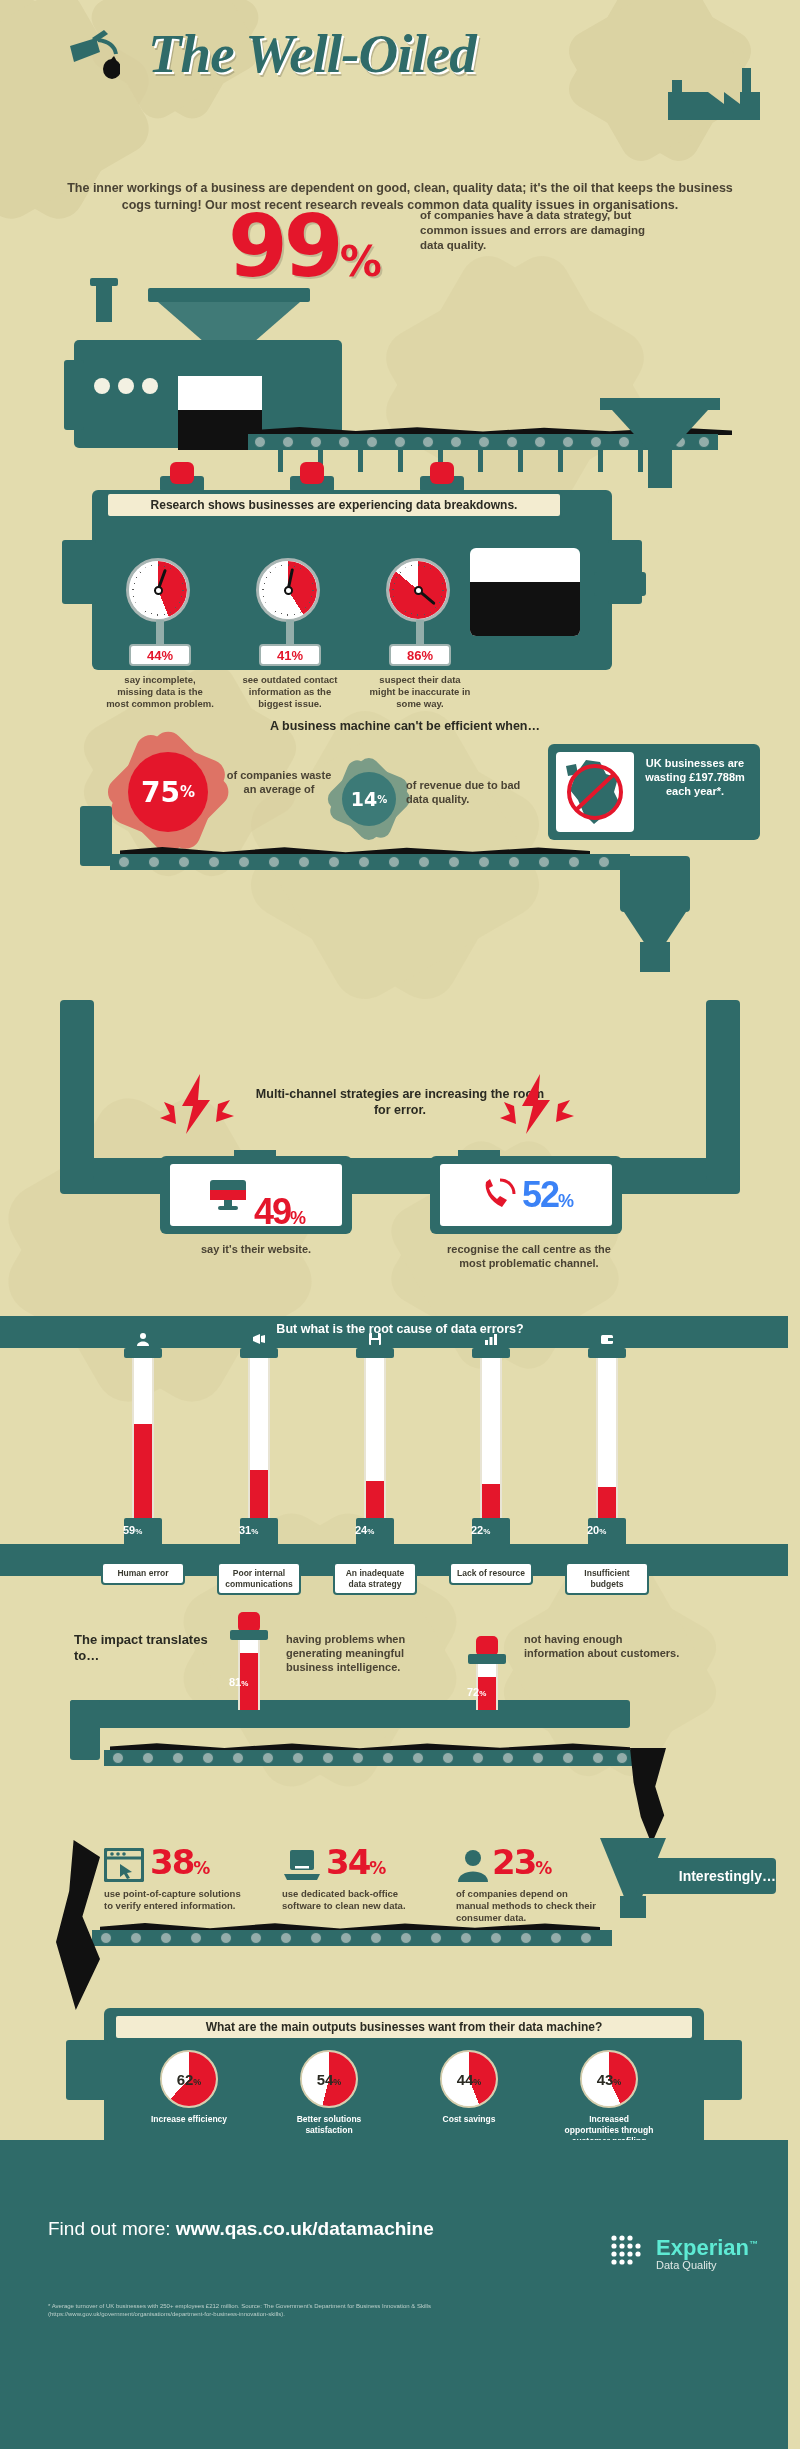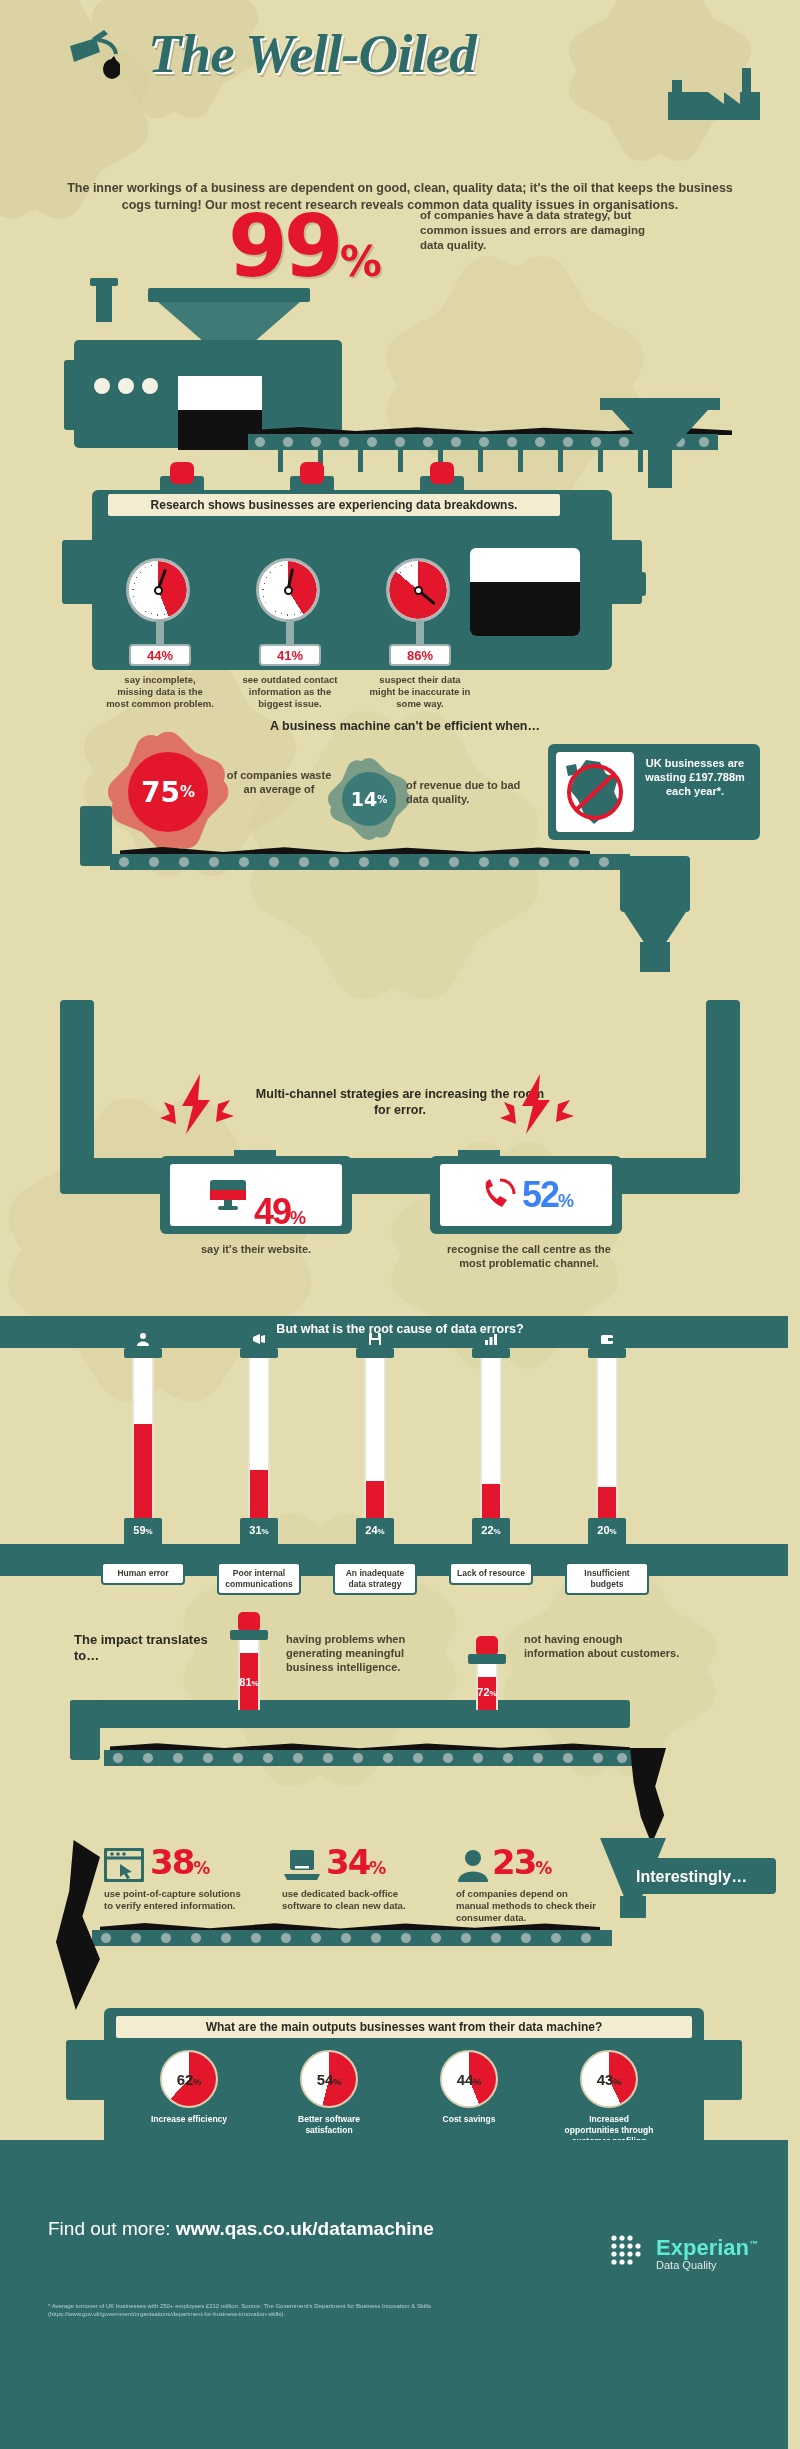--- a/index.html
+++ b/index.html
@@ -109,21 +109,21 @@
     content:""; position:absolute; inset:-9%; background:inherit; border-radius:16%; z-index:-1;
   }
   .cogbadge::before{ transform:rotate(22.5deg); }
   .cogbadge::after{ transform:rotate(45deg); }
 
   
   .thermo { position:absolute; width:22px; background:#fff; border-left:2px solid #e8e4d4;
             border-right:2px solid #e8e4d4; }
   .thermo .mercury { position:absolute; left:0; right:0; bottom:0; background:#e4162b; }
   .thermo-base { position:absolute; width:38px; height:10px; background:#2f6b69; border-radius:2px; }
-  .thermo-val { position:absolute; width:40px; text-align:center; color:#fff;
+  .thermo-val { position:absolute; width:40px; text-align:left; color:#fff;
                 font-weight:bold; font-size:11px; }
   .thermo-lbl {
     position:absolute; width:84px; background:#fff; border:2px solid #2f6b69; border-radius:4px;
     font-size:8.5px; line-height:10.5px; text-align:center; color:#3a3a30; font-weight:600;
     padding:4px 2px;
   }
 
   
   .pctnum { position:absolute; color:#e4162b; font-weight:bold;
             font-family:"DejaVu Sans", sans-serif; font-size:34px; letter-spacing:-2px; }
@@ -537,21 +537,21 @@
       <circle cx="17" cy="10" r="8" fill="#2f6b69"></circle>
       <path d="M2 34 C2 20 32 20 32 34 Z" fill="#2f6b69"></path>
     </svg>
     <div class="pctnum" style="left:492px; top:1842px;"><span>23</span><span class="s">%</span></div>
     <div class="pcttxt" style="left:456px; top:1888px; width:140px;">of companies depend on manual methods to check their consumer data.</div>
   </div>
 
   <div style="position:absolute; left:600px; top:1838px; width:66px; height:58px; background:#2f6b69; clip-path:polygon(0 0,100% 0,64% 100%,36% 100%);"></div>
   <div class="bar" style="left:620px; top:1896px; width:26px; height:22px;"></div>
   <div class="bar" style="left:636px; top:1858px; width:140px; height:36px; border-radius:4px;"></div>
-  <div style="position:absolute; left:636px; top:1868px; width:140px; text-align:left; color:#fff; font-size:16px; font-weight:bold;">Interestingly…</div>
+  <div style="position:absolute; left:636px; top:1868px; width:140px; text-align:right; color:#fff; font-size:14px; font-weight:bold;">Interestingly…</div>
 
   <div class="oil-flow" style="left:100px; top:1922px; width:500px; height:10px; clip-path:polygon(0 48%,9% 10%,22% 62%,35% 12%,48% 64%,61% 16%,75% 58%,89% 14%,100% 50%,100% 100%,0 100%);"></div>
   <div class="belt" style="left:92px; top:1930px; width:520px;">
     <div class="roller" style="left:8px"></div>
     <div class="roller" style="left:38px"></div>
     <div class="roller" style="left:68px"></div>
     <div class="roller" style="left:98px"></div>
     <div class="roller" style="left:128px"></div>
     <div class="roller" style="left:158px"></div>
     <div class="roller" style="left:188px"></div>
@@ -576,21 +576,21 @@
   <div class="pie" style="left:160px; top:2050px;">
     <div style="position:absolute;inset:0;border-radius:50%;background:conic-gradient(#e4162b 0deg 223deg,#fff 223deg 360deg);"></div>
     <div class="pv"><span>62</span><span class="s">%</span></div>
   </div>
   <div class="pielbl" style="left:141px; top:2114px;">Increase efficiency</div>
 
   <div class="pie" style="left:300px; top:2050px;">
     <div style="position:absolute;inset:0;border-radius:50%;background:conic-gradient(#e4162b 0deg 194deg,#fff 194deg 360deg);"></div>
     <div class="pv"><span>54</span><span class="s">%</span></div>
   </div>
-  <div class="pielbl" style="left:281px; top:2114px;">Better software satisfaction</div>
+  <div class="pielbl" style="left:281px; top:2114px;">Better solutions satisfaction</div>
 
   <div class="pie" style="left:440px; top:2050px;">
     <div style="position:absolute;inset:0;border-radius:50%;background:conic-gradient(#e4162b 0deg 158deg,#fff 158deg 360deg);"></div>
     <div class="pv"><span>44</span><span class="s">%</span></div>
   </div>
   <div class="pielbl" style="left:421px; top:2114px;">Cost savings</div>
 
   <div class="pie" style="left:580px; top:2050px;">
     <div style="position:absolute;inset:0;border-radius:50%;background:conic-gradient(#e4162b 0deg 155deg,#fff 155deg 360deg);"></div>
     <div class="pv"><span>43</span><span class="s">%</span></div>

